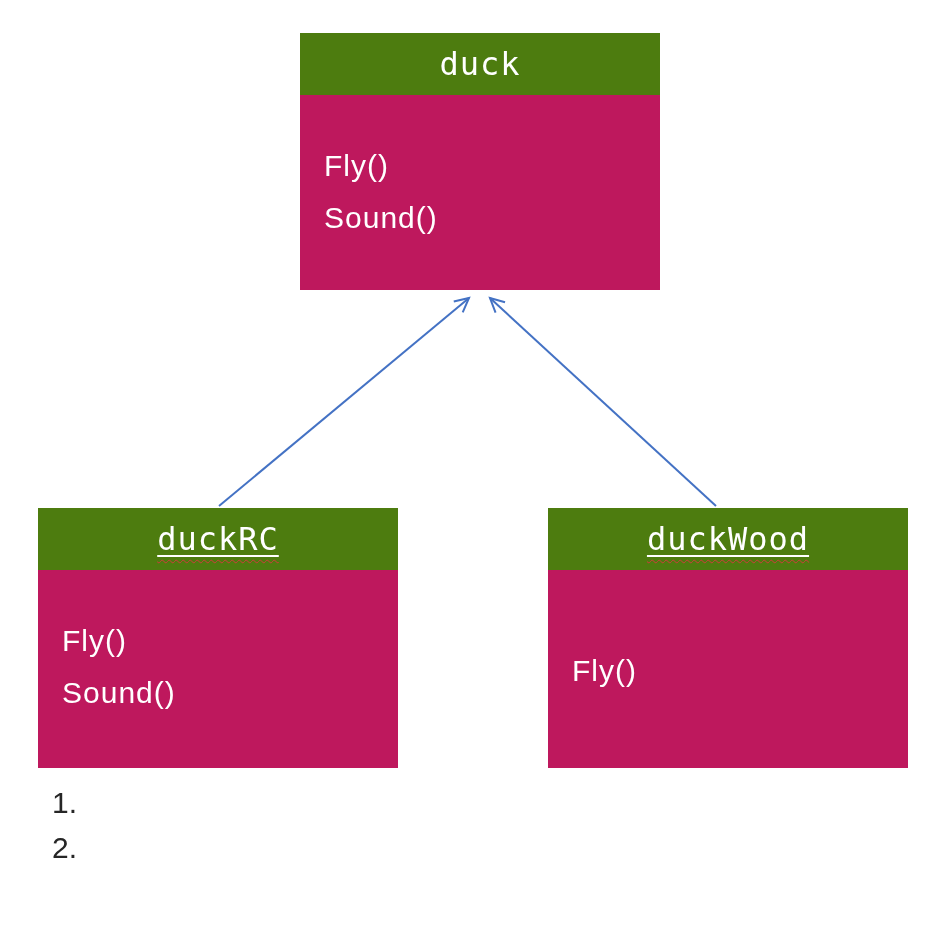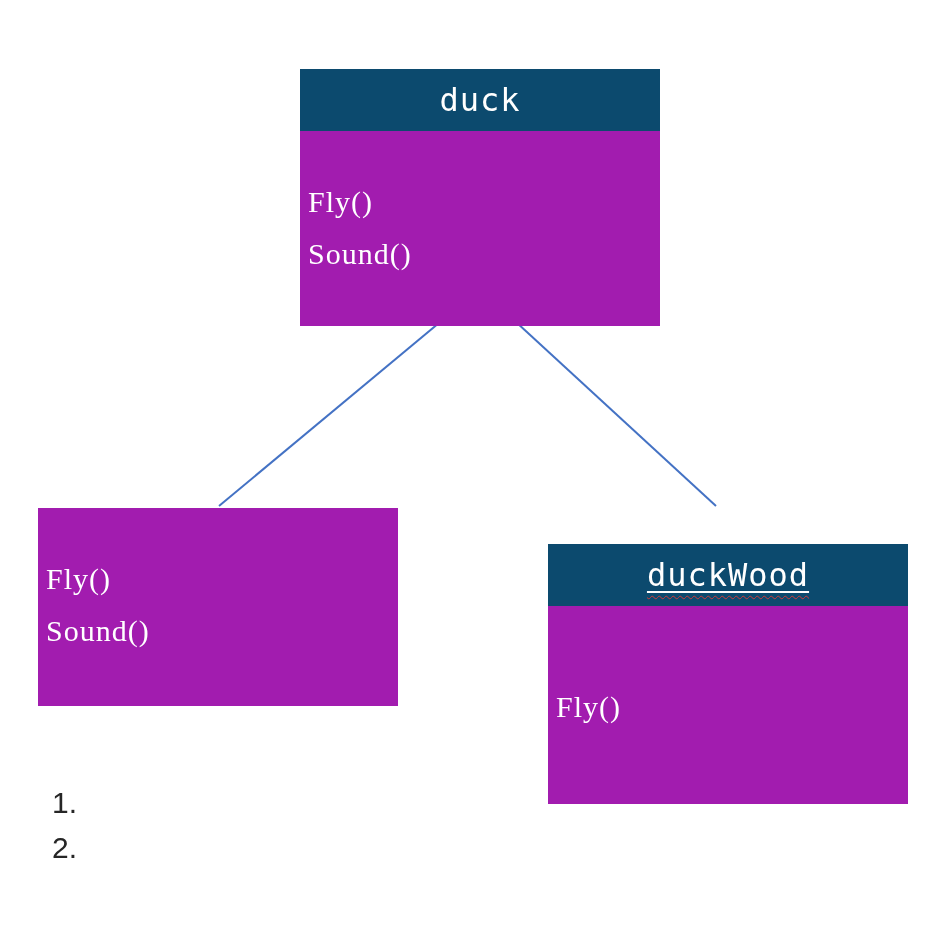--- a/index.html
+++ b/index.html
@@ -15,37 +15,36 @@
     overflow: hidden;
   }
 
   
   .class-box {
     position: absolute;
     width: 360px;
   }
   .class-header {
     height: 62px;
-    background: #0c4a6e;
+    background: #4d7c0f;
     color: #ffffff;
     display: flex;
     align-items: center;
     justify-content: center;
     font-family: "DejaVu Sans Mono", "Liberation Mono", monospace;
     font-size: 32px;
     letter-spacing: 1px;
-    margin-top: 36px;
   }
   .class-body {
-    background: #a21caf;
+    background: #be185d;
     color: #ffffff;
-    font-family: Liberation Serif, serif;
+    font-family: Liberation Sans, sans-serif;
     font-size: 30px;
     line-height: 52px;
-    padding-left: 8px;
+    padding-left: 24px;
     box-sizing: border-box;
     letter-spacing: 1px;
   }
   #box-duck { left: 300px; top: 33px; }
   #box-duck .class-body { height: 195px; padding-top: 45px; }
 
   #box-duckrc { left: 38px; top: 508px; }
   #box-duckrc .class-body { height: 198px; padding-top: 45px; }
 
   #box-duckwood { left: 548px; top: 508px; }
@@ -100,20 +99,23 @@
   <div class="class-header">
     <span>duck</span>
   </div>
   <div class="class-body">
     <div class="member">Fly()</div>
     <div class="member">Sound()</div>
   </div>
 </div>
 
 <div class="class-box" id="box-duckrc">
+  <div class="class-header">
+    <span class="u"><span class="squiggle">duckRC</span></span>
+  </div>
   <div class="class-body">
     <div class="member">Fly()</div>
     <div class="member">Sound()</div>
   </div>
 </div>
 
 <div class="class-box" id="box-duckwood">
   <div class="class-header">
     <span class="u"><span class="squiggle">duckWood</span></span>
   </div>

